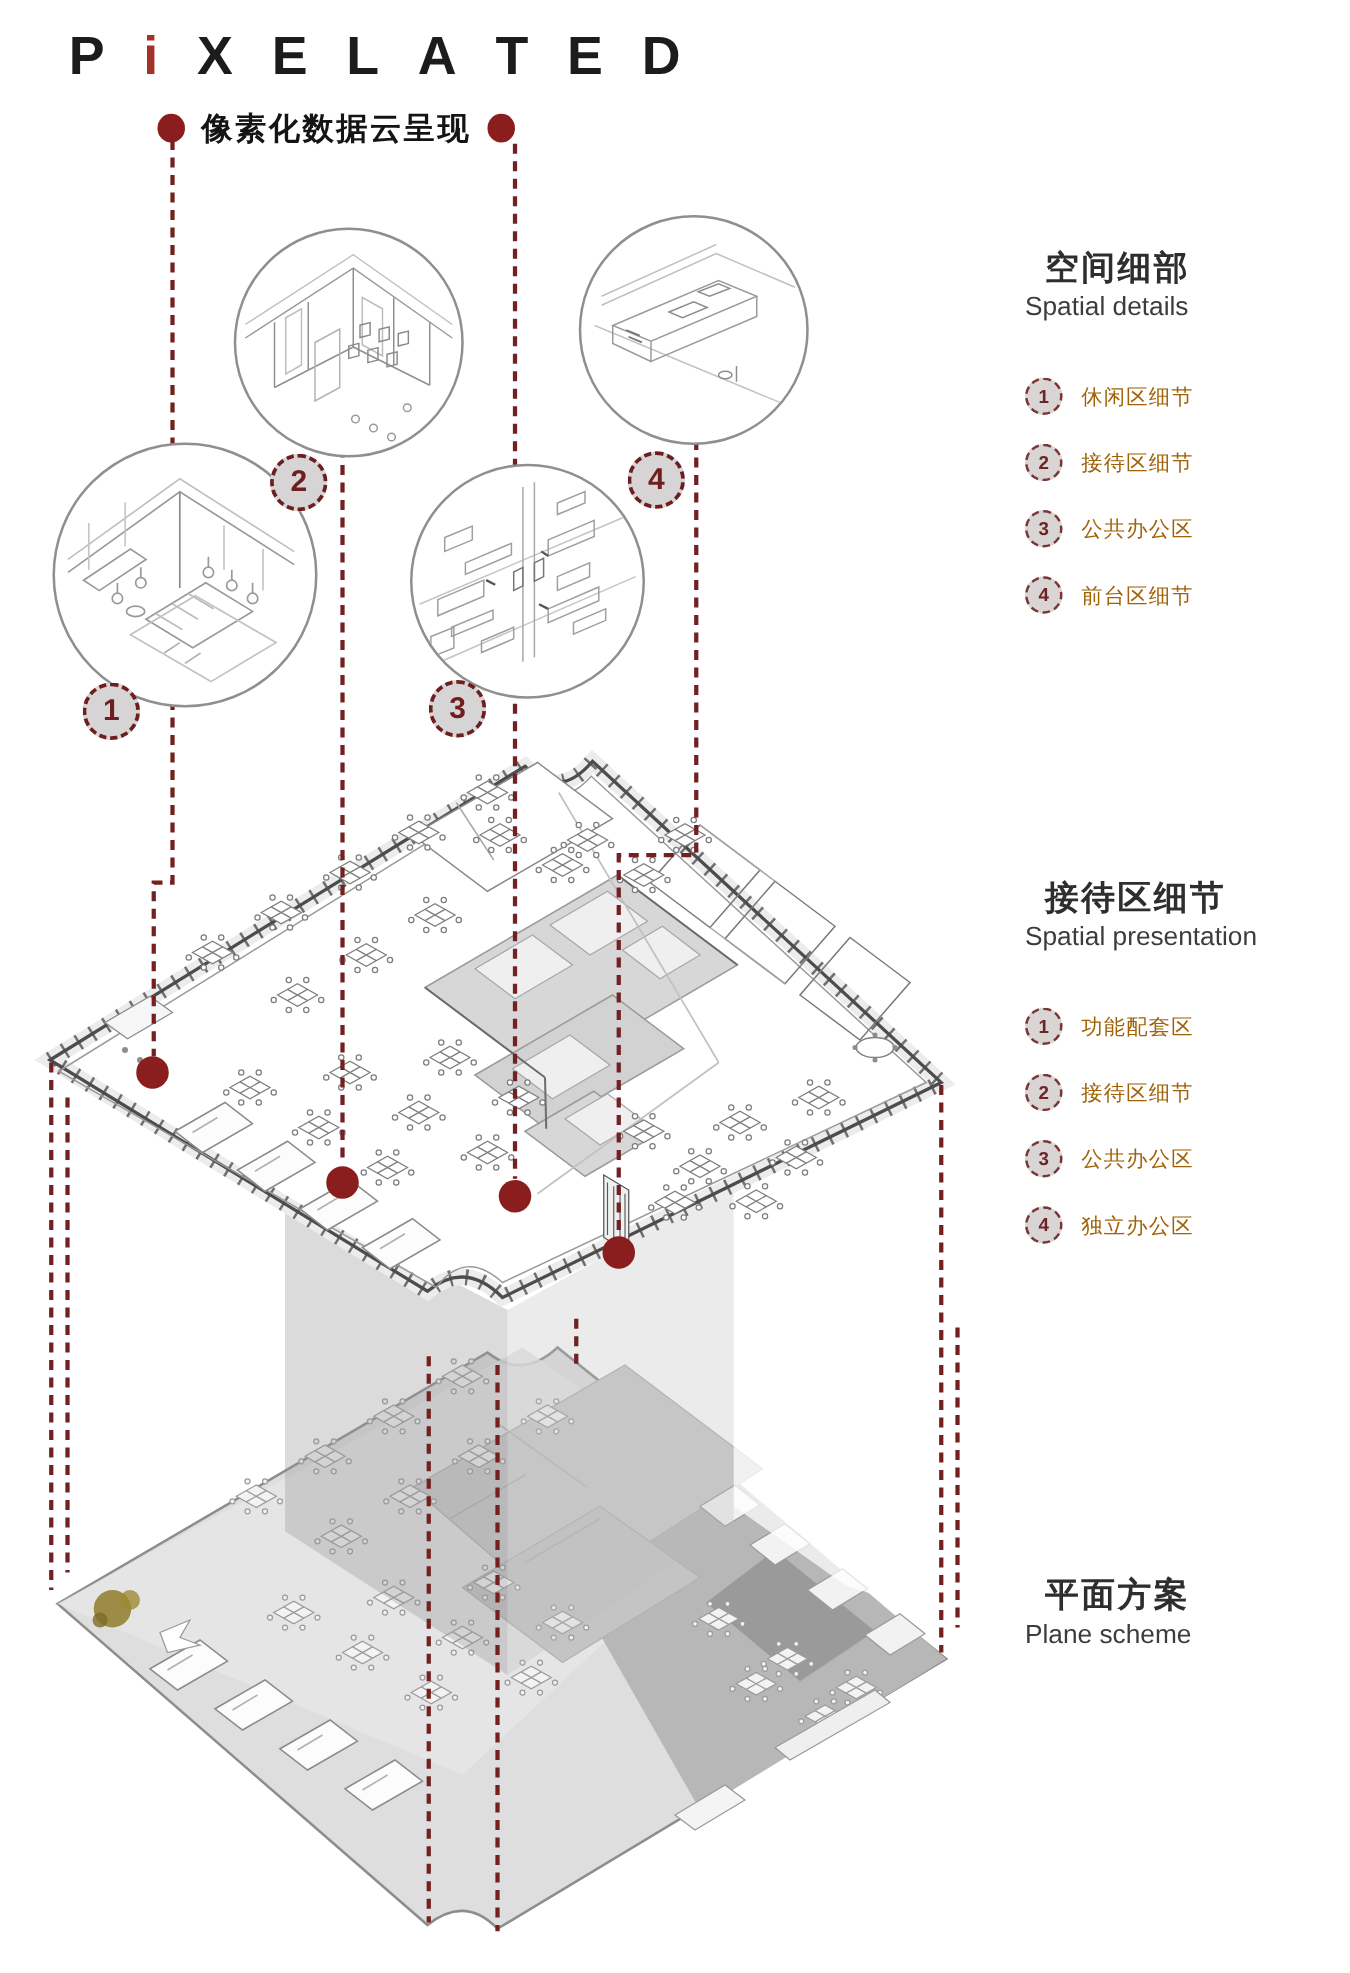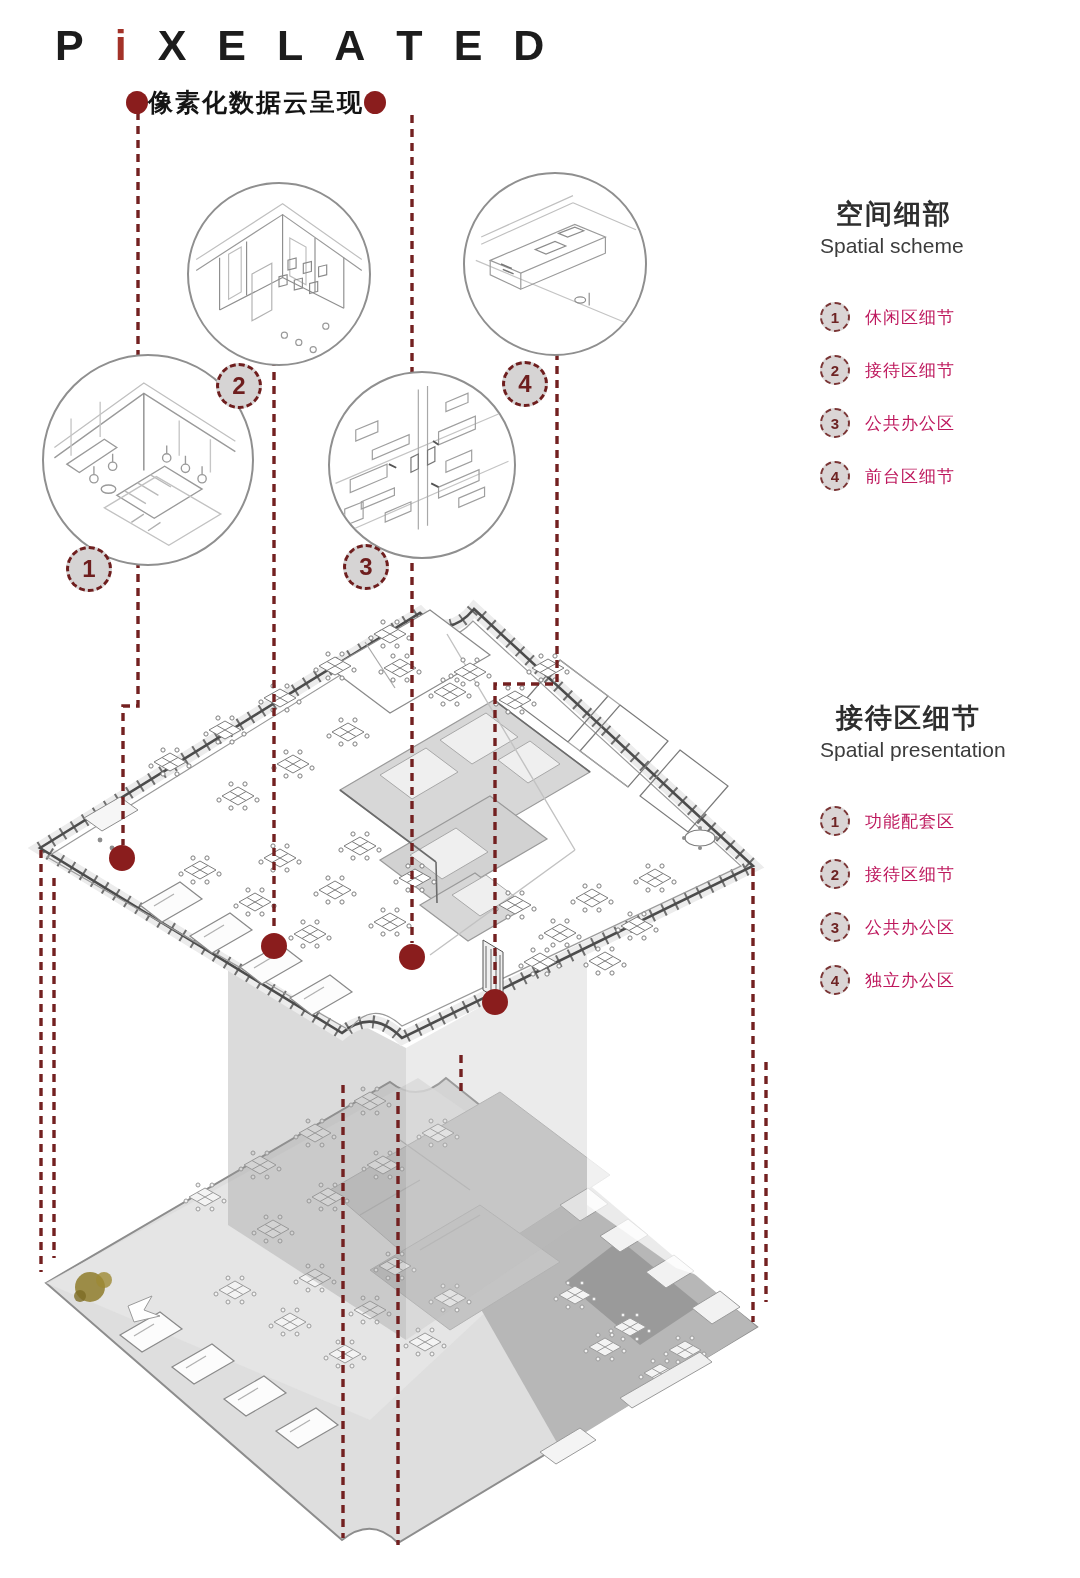--- a/index.html
+++ b/index.html
@@ -3,41 +3,41 @@
 <meta charset="utf-8">
 <style>
   html,body{margin:0;padding:0;background:#fff;}
   .page{position:relative;width:1080px;height:1578px;background:#fff;overflow:hidden;
         font-family:"Liberation Sans",sans-serif;}
   
   .title{position:absolute;left:55px;top:24px;display:flex;gap:31px;
          font-size:43px;font-weight:700;color:#1c1c1c;letter-spacing:0;}
   .title .ltr{line-height:1;}
   .title .ltr.red{color:#a33228;}
-  .subtitle-row{position:absolute;left:126px;top:86px;display:flex;align-items:center;}
+  .subtitle-row{position:absolute;left:126px;top:86px;display:flex;align-items:center;gap:13px;}
   .red-dot{width:22px;height:23px;border-radius:50%;background:#8a1d1d;flex:0 0 auto;}
   .subtitle{font-size:25px;font-weight:700;color:#141414;letter-spacing:2px;}
   
   .det-circle{position:absolute;border:2px solid #8f8f8f;border-radius:50%;background:#fff;overflow:hidden;}
   .det-circle svg{display:block;width:100%;height:100%;}
   
   .badge{position:absolute;box-sizing:border-box;border:3px dashed #6e1e1e;border-radius:50%;
          background:#d6d4d4;color:#6e1e1e;display:flex;align-items:center;justify-content:center;
          font-weight:700;}
   .badge.big{width:46px;height:46px;font-size:24px;}
   
   .panel{position:absolute;left:820px;width:250px;}
   .panel .h-zh{font-size:27px;font-weight:700;color:#2e2e2e;letter-spacing:2px;margin-left:16px;}
   .panel .h-en{font-size:21px;color:#3c3c3c;margin-top:2px;}
   .panel .items{margin-top:44px;display:flex;flex-direction:column;gap:23px;}
   .panel .row{display:flex;align-items:center;gap:15px;}
   .sbadge{box-sizing:border-box;width:30px;height:30px;border:2px dashed #7a3535;border-radius:50%;
           background:#dad5d5;color:#6e2424;display:flex;align-items:center;justify-content:center;
           font-size:15px;font-weight:700;flex:0 0 auto;}
-  .ilabel{font-size:17px;color:#be185d;letter-spacing:1px;}
+  .ilabel{font-size:17px;color:#a16207;letter-spacing:1px;}
   
   .main-svg{position:absolute;left:0;top:0;z-index:0;}
   .above{z-index:2;}
 </style>
 </head>
 <body>
 
 <div class="page">
 
   <svg class="main-svg" width="1080" height="1578" viewBox="0 0 1080 1578">
@@ -374,21 +374,21 @@
     </svg>
   </div>
 
   <div class="badge big above" style="left:66px;top:546px;">1</div>
   <div class="badge big above" style="left:216px;top:363px;">2</div>
   <div class="badge big above" style="left:343px;top:544px;">3</div>
   <div class="badge big above" style="left:502px;top:361px;">4</div>
 
   <div class="panel above" style="top:196px;">
     <div class="h-zh">空间细部</div>
-    <div class="h-en">Spatial scheme</div>
+    <div class="h-en">Spatial details</div>
     <div class="items">
       <div class="row">
         <span class="sbadge">1</span>
         <span class="ilabel">休闲区细节</span>
       </div>
       <div class="row">
         <span class="sbadge">2</span>
         <span class="ilabel">接待区细节</span>
       </div>
       <div class="row">
@@ -418,14 +418,18 @@
         <span class="sbadge">3</span>
         <span class="ilabel">公共办公区</span>
       </div>
       <div class="row">
         <span class="sbadge">4</span>
         <span class="ilabel">独立办公区</span>
       </div>
     </div>
   </div>
 
+  <div class="panel above" style="top:1258px;">
+    <div class="h-zh">平面方案</div>
+    <div class="h-en">Plane scheme</div>
+  </div>
 
 </div>
 
 </body></html>

